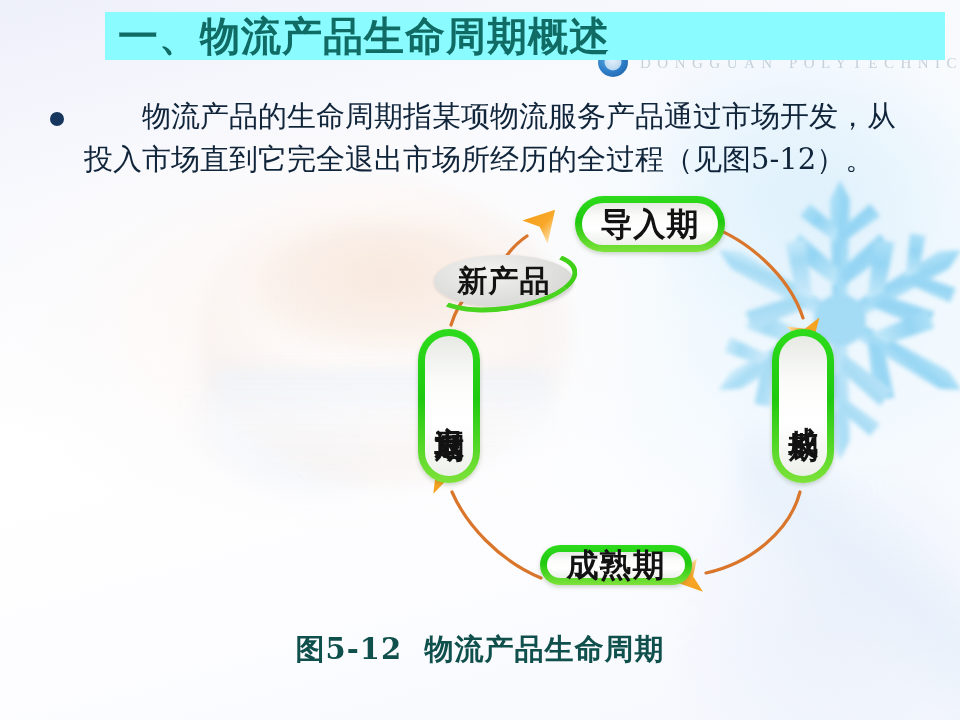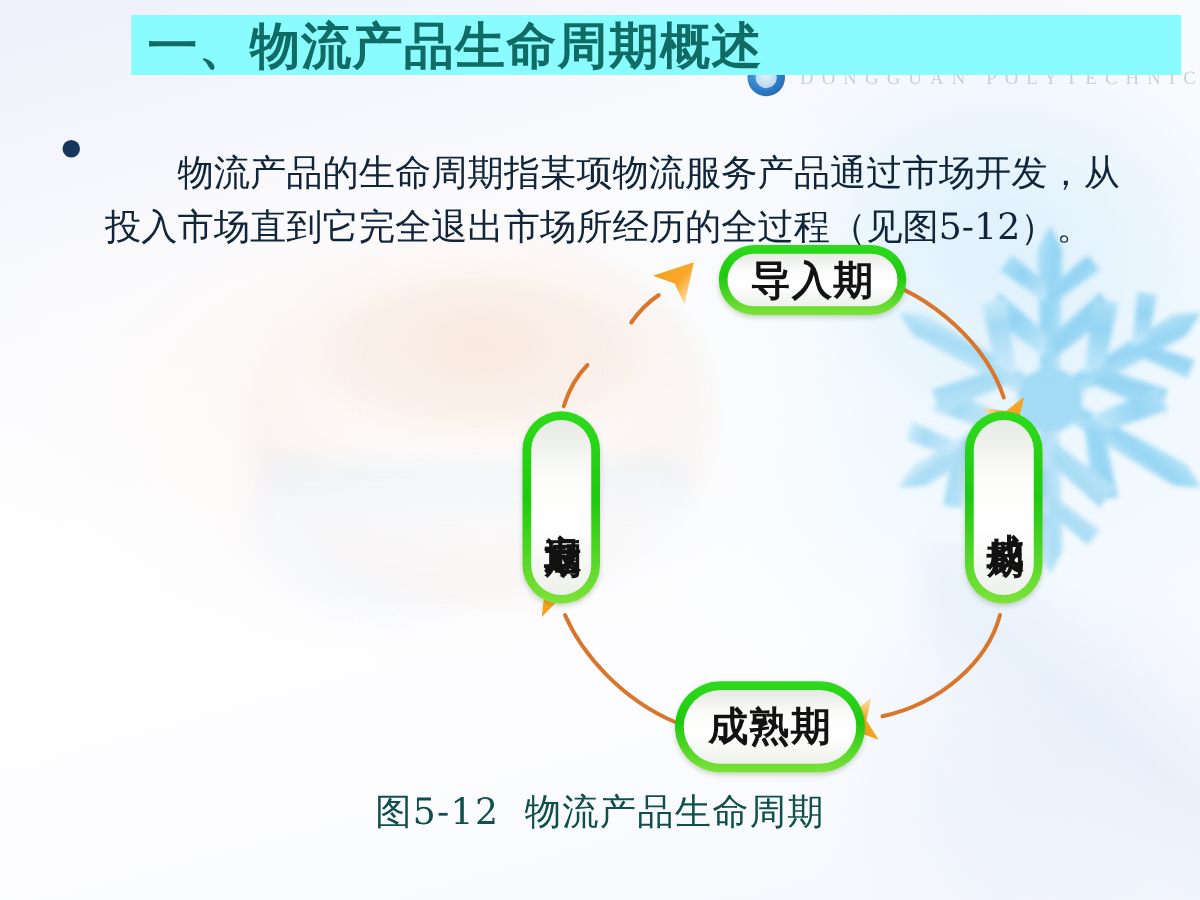--- a/index.html
+++ b/index.html
@@ -134,21 +134,20 @@
   }
   .body-text {
     position: absolute;
     left: 84px; top: 95px;
     width: 820px;
     font-size: 29px;
     line-height: 43px;
     color: #10243a;
     font-family: "DejaVu Serif", "Liberation Serif", serif;
     text-indent: 58px;
-    margin-top: 22px;
   }
 
   
   .diagram { position: absolute; left: 0; top: 0; width: 960px; height: 720px; }
   .arrows { position:absolute; left:0; top:0; width:960px; height:720px; }
 
   .node {
     position: absolute;
     display: flex; align-items: center; justify-content: center;
     box-sizing: border-box;
@@ -174,21 +173,21 @@
     display: flex; align-items: center; justify-content: center;
     box-sizing: border-box;
   }
 
   #node-intro   { left: 575px; top: 196px;  width: 150px; height: 56px; }
   #node-intro .lbl   { font-size: 32px; letter-spacing: 1px; }
 
   #node-growth  { left: 772px; top: 329px;  width: 62px;  height: 154px; }
   #node-growth .lbl  { font-size: 30px; writing-mode: vertical-rl; text-orientation: upright; letter-spacing: 3px; }
 
-  #node-mature  { left: 540px; top: 545px;  width: 152px; height: 73px; }
+  #node-mature  { left: 540px; top: 545px;  width: 152px; height: 40px; }
   #node-mature .lbl  { font-size: 32px; letter-spacing: 1px; }
 
   #node-decline { left: 418px; top: 329px;  width: 62px;  height: 154px; }
   #node-decline .lbl { font-size: 30px; writing-mode: vertical-rl; text-orientation: upright; letter-spacing: 3px; }
 
   
   #node-newprod {
     left: 434px; top: 255px; width: 140px; height: 52px;
   }
   #node-newprod .oval {
@@ -210,21 +209,21 @@
     pointer-events: none;
   }
   #node-newprod .lbl { font-size: 30px; letter-spacing: 1px; position: relative; }
 
   
   .caption {
     position: absolute;
     left: 0; top: 630px; width: 960px;
     text-align: center;
     font-size: 29px;
-    font-weight: normal;
+    font-weight: bold;
     color: #10504c;
     font-family: "DejaVu Serif", "Liberation Serif", serif;
     letter-spacing: 1px;
   }
   .caption .fignum { font-family: "DejaVu Serif", "Liberation Serif", serif; }
 </style>
 </head>
 <body>
 
 <div id="slide">
@@ -349,20 +348,26 @@
         <g transform="translate(700,575) rotate(170)">
           <path d="M 0,-17 L 30,0 L 0,17 L 7,0 Z"></path>
         </g>
 
         <g transform="translate(449,487) rotate(-113)">
           <path d="M 0,-17 L 30,0 L 0,17 L 7,0 Z"></path>
         </g>
       </g>
     </svg>
 
+    <div class="node" id="node-newprod">
+      <div class="oval">
+        <div class="arc"></div>
+        <span class="lbl">新产品</span>
+      </div>
+    </div>
 
     <div class="node capsule" id="node-intro">
       <div class="inner">
         <span class="lbl">导入期</span>
       </div>
     </div>
 
     <div class="node capsule" id="node-growth">
       <div class="inner">
         <span class="lbl">成长期</span>

